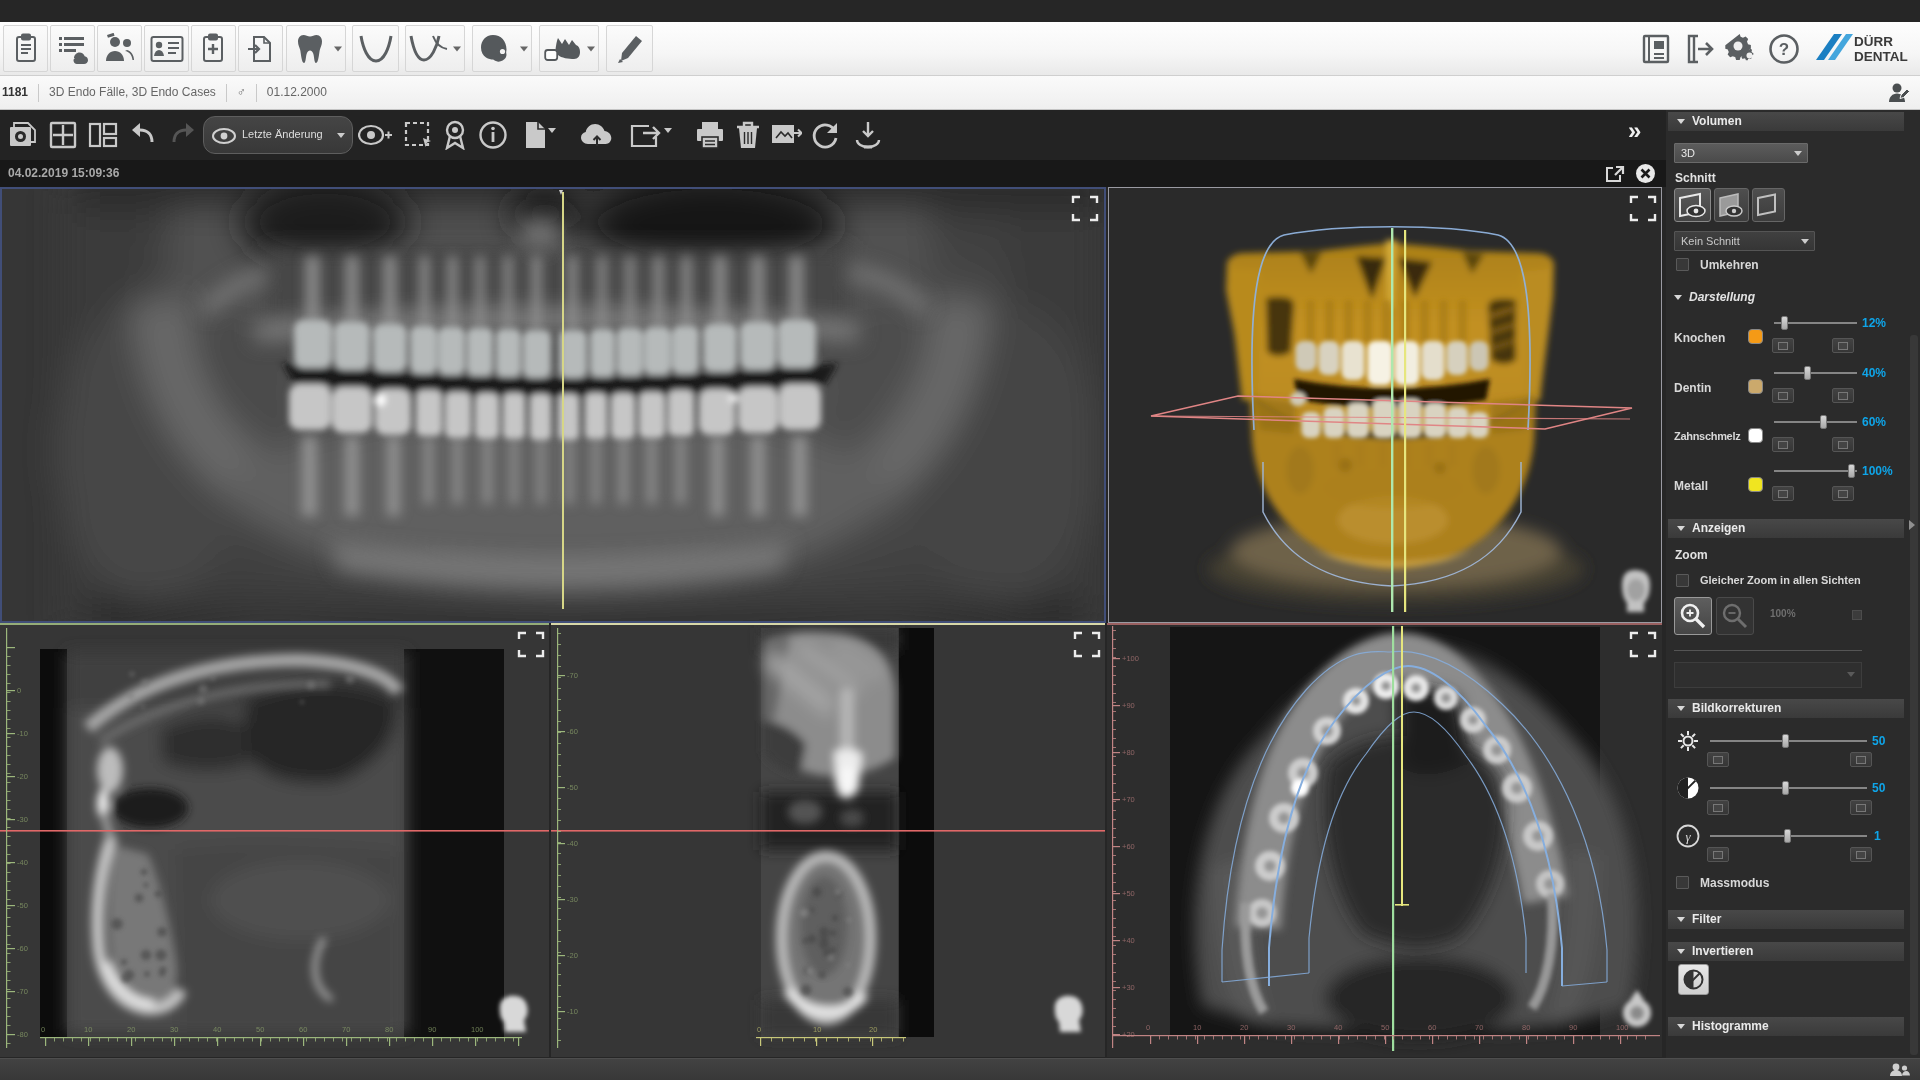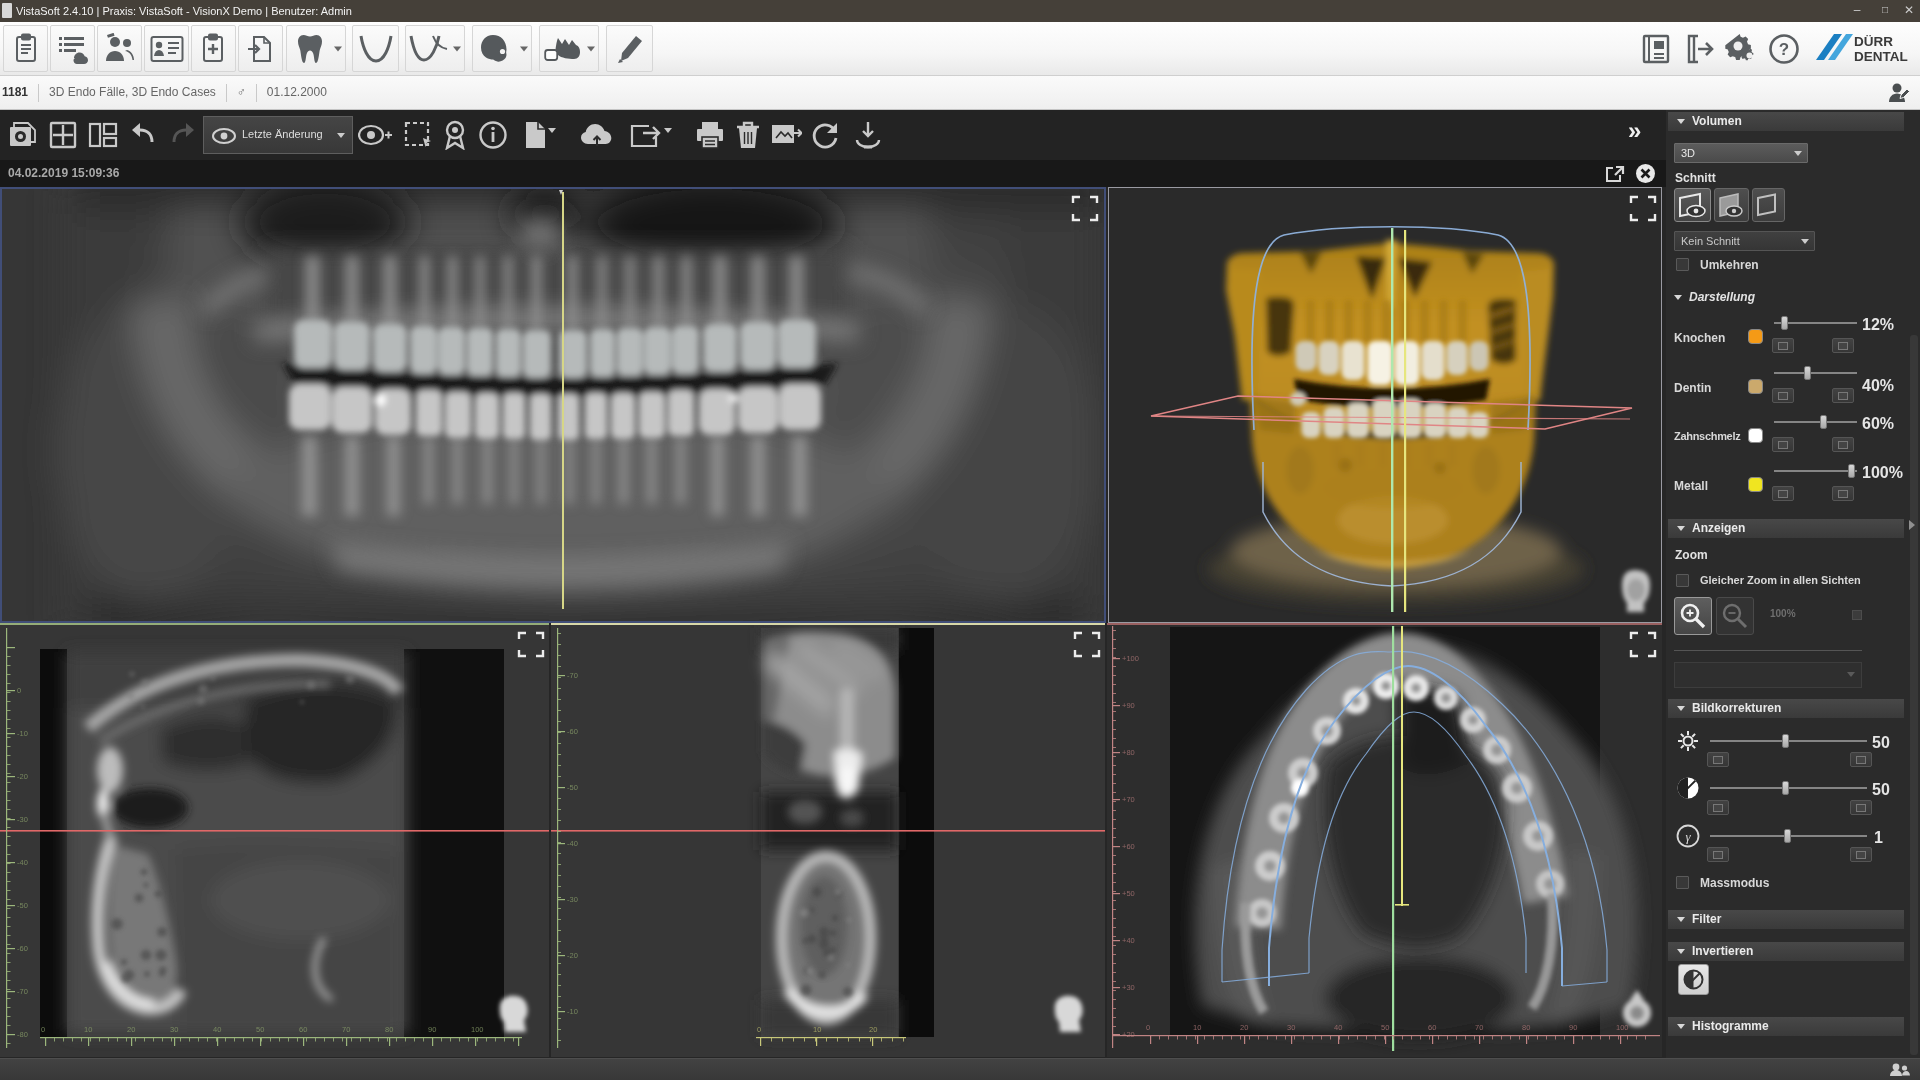--- a/index.html
+++ b/index.html
@@ -45,39 +45,32 @@
 .shead { position:absolute; left:2px; width:236px; height:19px; background:linear-gradient(#484848,#3a3a3a); color:#eaeaea; font-weight:bold; font-size:12px; line-height:19px; }
 .shead .tri, .plainhead .tri { display:inline-block; width:0; height:0; border-left:4px solid transparent; border-right:4px solid transparent; border-top:5px solid #d8d8d8; margin:0 7px 1px 9px; vertical-align:middle; }
 .plainhead { position:absolute; font-weight:bold; color:#e2e2e2; }
 .rlabel { position:absolute; font-weight:bold; color:#d8d8d8; }
 .dropdown { position:absolute; height:20px; background:linear-gradient(#5c5c5c,#4a4a4a); border:1px solid #6a6a6a; border-radius:1px; color:#e8e8e8; font-size:11px; line-height:19px; padding-left:6px; }
 .dropdown.dark { background:linear-gradient(#404040,#353535); border:1px solid #555; color:#c8c8c8; }
 .dropdown .arr { position:absolute; right:5px; top:7px; width:0; height:0; border-left:4px solid transparent; border-right:4px solid transparent; border-top:5px solid #ccc; }
 .checkbox { position:absolute; width:13px; height:13px; background:#383838; border:1px solid #5a5a5a; border-radius:1px; }
 .slider { position:absolute; height:2px; background:#858585; }
 .slider .thumb { position:absolute; top:-6px; width:7px; height:14px; background:linear-gradient(#d8d8d8,#a8a8a8); border:1px solid #777; border-radius:2px; }
-.sval { position:absolute; font-weight:bold; color:#e5e5e5; font-size:16px; }
+.sval { position:absolute; font-weight:bold; color:#0ea5e9; font-size:12px; }
 .swatch { position:absolute; width:21px; height:21px; border:1px solid #888; border-radius:4px; }
 .pmbtn { position:absolute; width:22px; height:15px; background:linear-gradient(#424242,#363636); border:1px solid #555; border-radius:2px; }
 .pmbtn:after { content:""; position:absolute; left:50%; top:50%; transform:translate(-50%,-50%); width:8px; height:6px; border:1px solid #777; background:#444; }
 .iconbtn { position:absolute; background:linear-gradient(#4e4e4e,#3c3c3c); border:1px solid #666; border-radius:3px; }
 
 
 #bottombar { left:0; top:1058px; width:1920px; height:22px; background:linear-gradient(#424242,#383838); border-top:1px solid #4e4e4e; }
 </style>
 </head>
 <body>
 <div id="app">
-  <div id="titlebar" class="abs">
-    <div class="appicon"></div>
-    <span class="tx">VistaSoft 2.4.10 | Praxis: VistaSoft - VisionX Demo | Benutzer: Admin</span>
-    <span class="winbtn" style="right:56px;">–</span>
-    <span class="winbtn" style="right:28px; font-size:10px;">□</span>
-    <span class="winbtn" style="right:4px;">✕</span>
-  </div>
 
   <div id="toolbar" class="abs">
       <div class="tbtn" style="left:3px; width:45px;">
   <svg width="30" height="32" viewBox="0 0 30 32">
           <g fill="none" stroke="#5b5f62" stroke-width="2">
   <rect x="6" y="4" width="18" height="24" rx="2"></rect>
             <rect x="11" y="1.5" width="8" height="5" rx="1" fill="#5b5f62"></rect>
   <path d="M10 12h10M10 16h10M10 20h7" stroke-width="1.8"></path>
           </g>
         </svg>
@@ -269,21 +262,21 @@
           <path fill="none" stroke="#c9c9c9" stroke-width="3" d="M24 22c0-7-4-12-12-12H7"></path>
           <path fill="#c9c9c9" d="M12 3L4 10l8 7z"></path>
         </svg>
 </div>
 <div class="dbtn" style="left:164px;">
   <svg width="30" height="30" viewBox="0 0 30 30">
           <path fill="none" stroke="#555" stroke-width="3" d="M6 22c0-7 4-12 12-12h5"></path>
           <path fill="#555" d="M18 3l8 7-8 7z"></path>
         </svg>
 </div>
-<div class="abs" style="left:203px; top:6px; width:150px; height:38px; background:linear-gradient(#454545,#383838); border:1px solid #5e5e5e; border-radius:0;">
+<div class="abs" style="left:203px; top:6px; width:150px; height:38px; background:linear-gradient(#454545,#383838); border:1px solid #5e5e5e; border-radius:12px;">
   <svg width="24" height="16" viewBox="0 0 24 16" style="position:absolute; left:8px; top:11px;">
   <ellipse cx="12" cy="8" rx="11" ry="7" fill="none" stroke="#d0d0d0" stroke-width="2"></ellipse>
           <circle cx="12" cy="8" r="3.4" fill="#d0d0d0"></circle>
         </svg>
   <span style="position:absolute; left:38px; top:11px; font-size:11px; color:#ddd;">Letzte Änderung</span>
   <span style="position:absolute; right:7px; top:16px; width:0; height:0; border-left:4px solid transparent; border-right:4px solid transparent; border-top:5px solid #ccc;"></span>
 </div>
 <div class="dbtn" style="left:356px;">
   <svg width="34" height="24" viewBox="0 0 34 24">
           <ellipse cx="13" cy="12" rx="12" ry="9" fill="none" stroke="#c9c9c9" stroke-width="2.2"></ellipse>
@@ -1245,21 +1238,21 @@
       </div>
 <div class="sval" style="left:196px; top:206px;">12%</div>
 <div class="swatch" style="left:82px; top:219px; width:15px; height:15px; background:#f59a16;"></div>
 <div class="rlabel" style="left:8px; top:221px;">Knochen</div>
 <div class="pmbtn" style="left:106px; top:228px;"></div>
 <div class="pmbtn" style="left:166px; top:228px;"></div>
 
 <div class="slider" style="left:108px; top:262px; width:83px;">
         <span class="thumb" style="left:30px;"></span>
       </div>
-<div class="sval" style="left:196px; top:267px;text-align:right;">40%</div>
+<div class="sval" style="left:196px; top:256px;text-align:right;">40%</div>
 <div class="swatch" style="left:82px; top:269px; width:15px; height:15px; background:#cba96c;"></div>
 <div class="rlabel" style="left:8px; top:271px;">Dentin</div>
 <div class="pmbtn" style="left:106px; top:278px;"></div>
 <div class="pmbtn" style="left:166px; top:278px;"></div>
 
 <div class="slider" style="left:108px; top:311px; width:83px;">
         <span class="thumb" style="left:46px;"></span>
       </div>
 <div class="sval" style="left:196px; top:305px;">60%</div>
 <div class="swatch" style="left:82px; top:318px; width:15px; height:15px; background:#ffffff;"></div>

